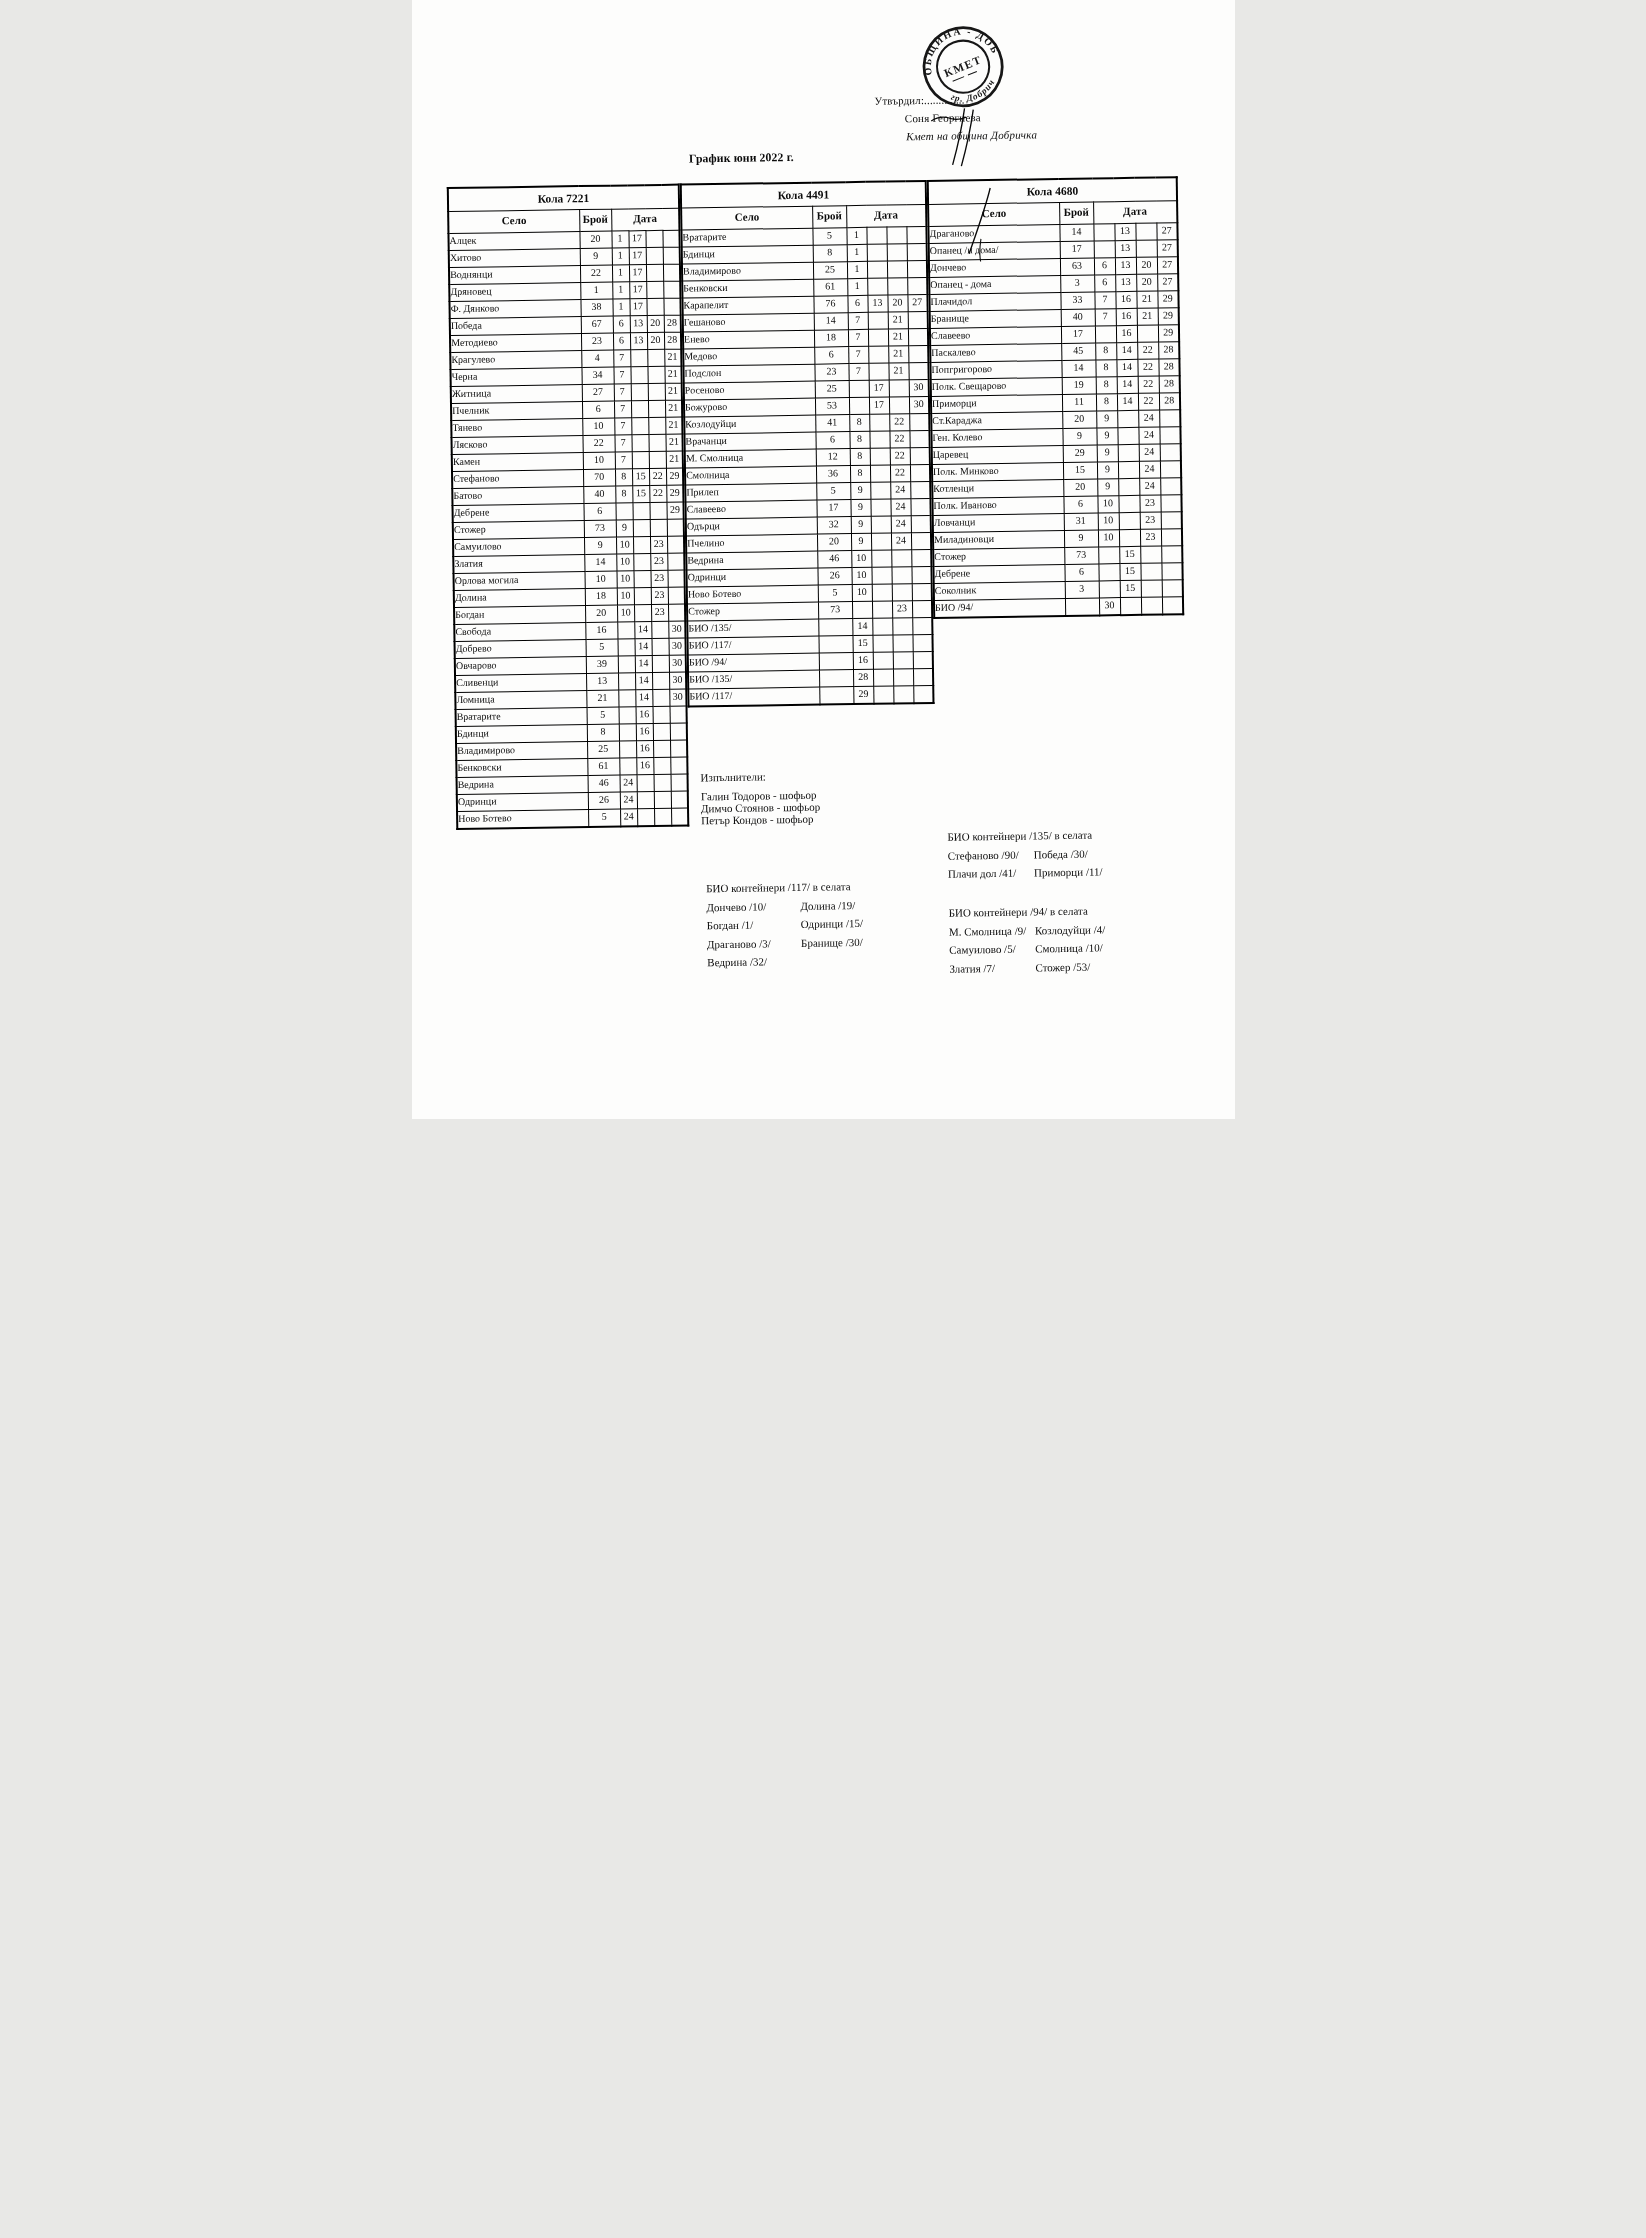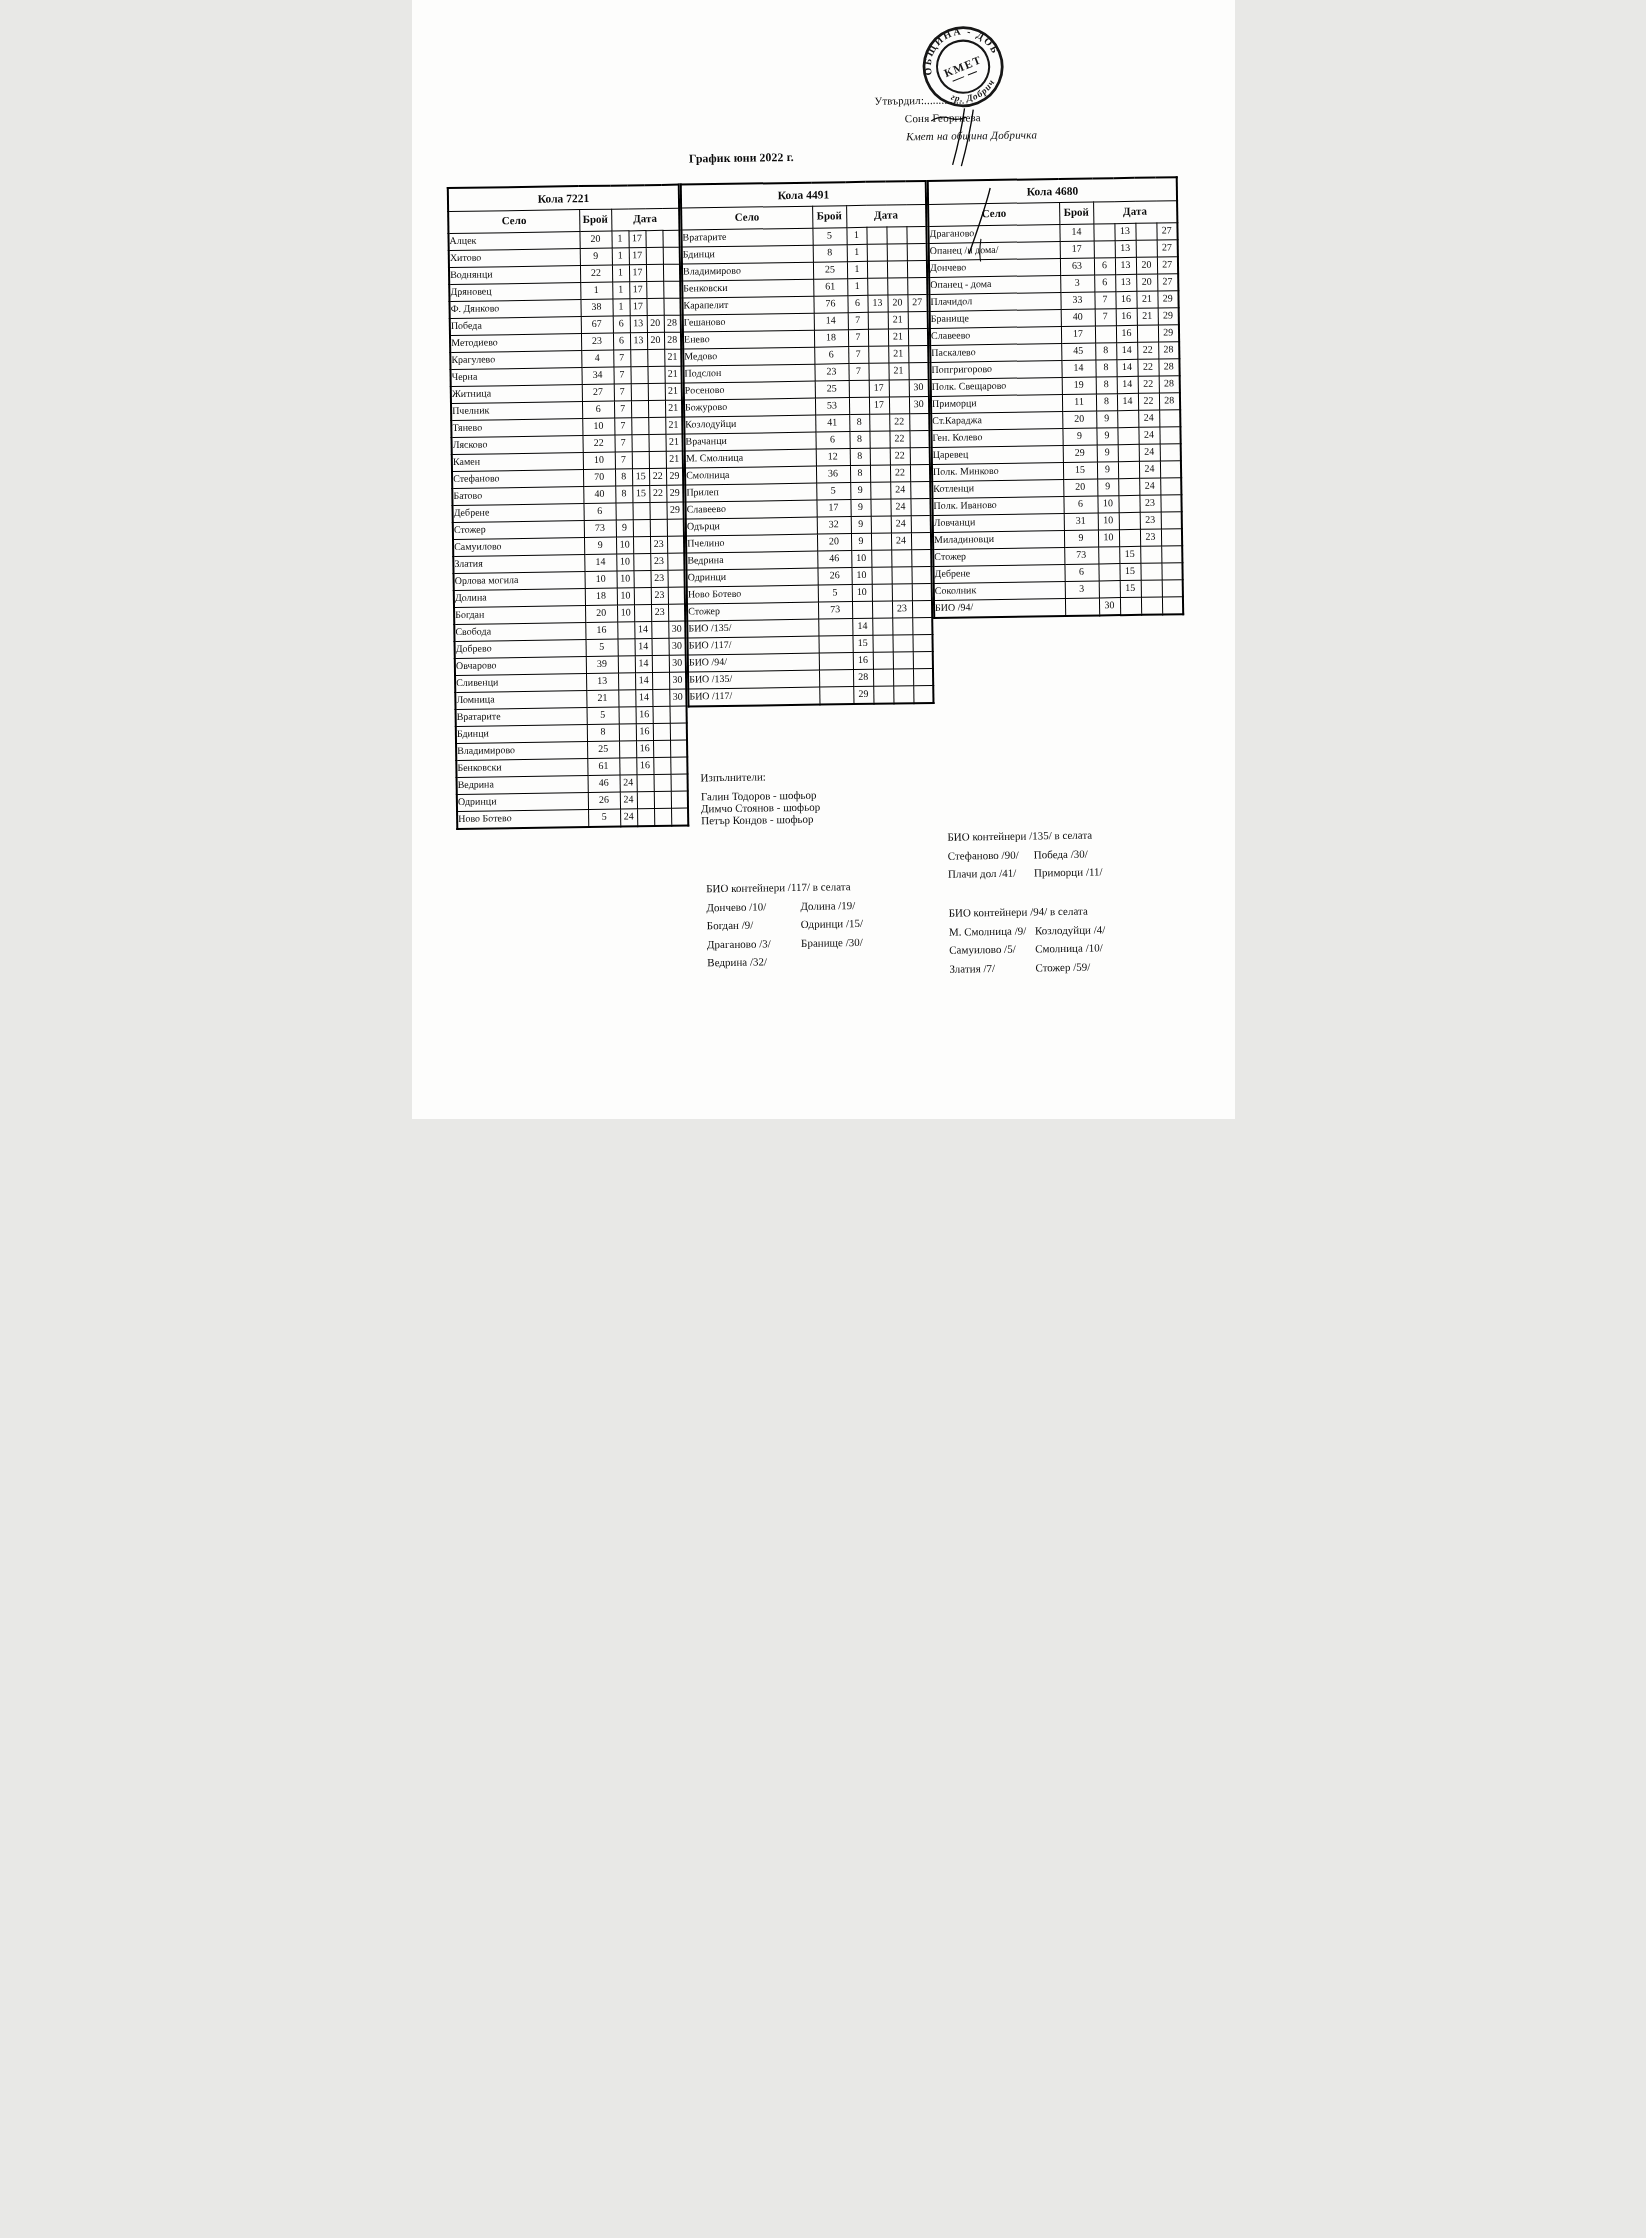--- a/index.html
+++ b/index.html
@@ -871,21 +871,21 @@
             <div>Приморци /11/</div>
           </div>
         </div>
     </div>
 
     <div class="txt-block" id="bio-1">
       <div class="bio-title">БИО контейнери /117/ в селата</div>
       <div class="bio-cols">
           <div class="bio-col bio-left">
             <div>Дончево /10/</div>
-            <div>Богдан /9/</div>
+            <div>Богдан /1/</div>
             <div>Драганово /3/</div>
             <div>Ведрина /32/</div>
           </div>
           <div class="bio-col bio-right">
             <div>Долина /19/</div>
             <div>Одринци /15/</div>
             <div>Бранище /30/</div>
           </div>
         </div>
     </div>
@@ -894,20 +894,20 @@
       <div class="bio-title">БИО контейнери /94/ в селата</div>
       <div class="bio-cols">
           <div class="bio-col bio-left">
             <div>М. Смолница /9/</div>
             <div>Самуилово /5/</div>
             <div>Златия /7/</div>
           </div>
           <div class="bio-col bio-right">
             <div>Козлодуйци /4/</div>
             <div>Смолница /10/</div>
-            <div>Стожер /59/</div>
+            <div>Стожер /53/</div>
           </div>
         </div>
     </div>
 
   </div>
 </div>
 
 
 </body></html>

